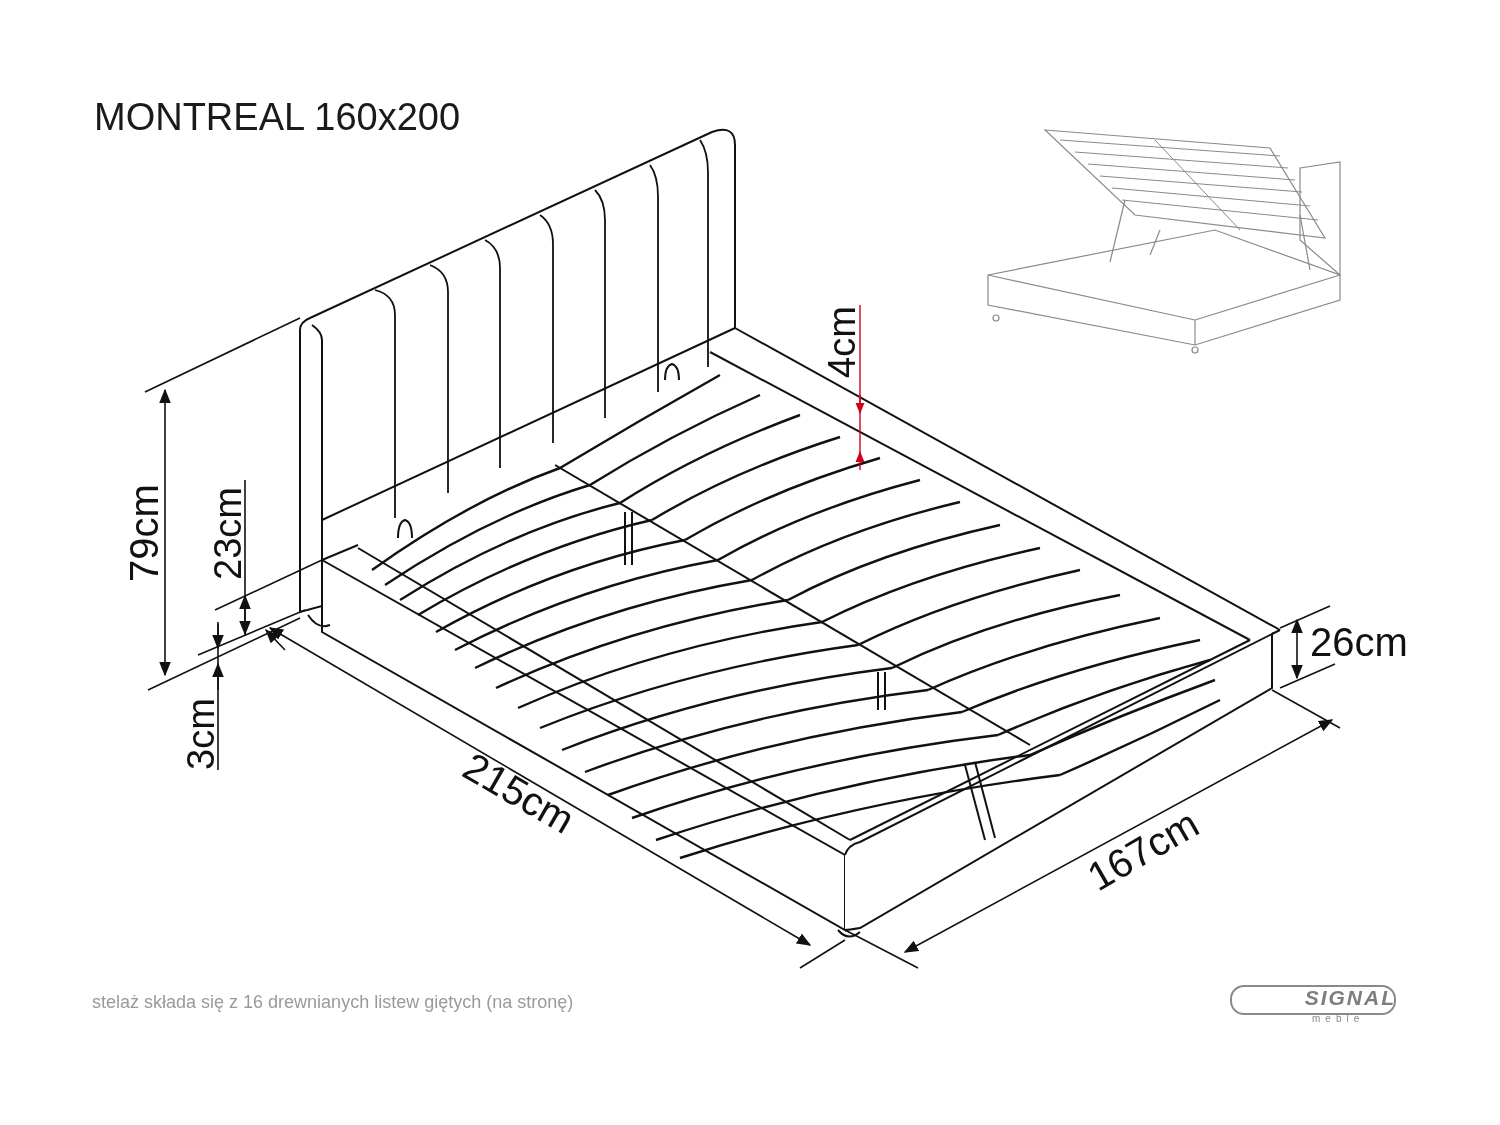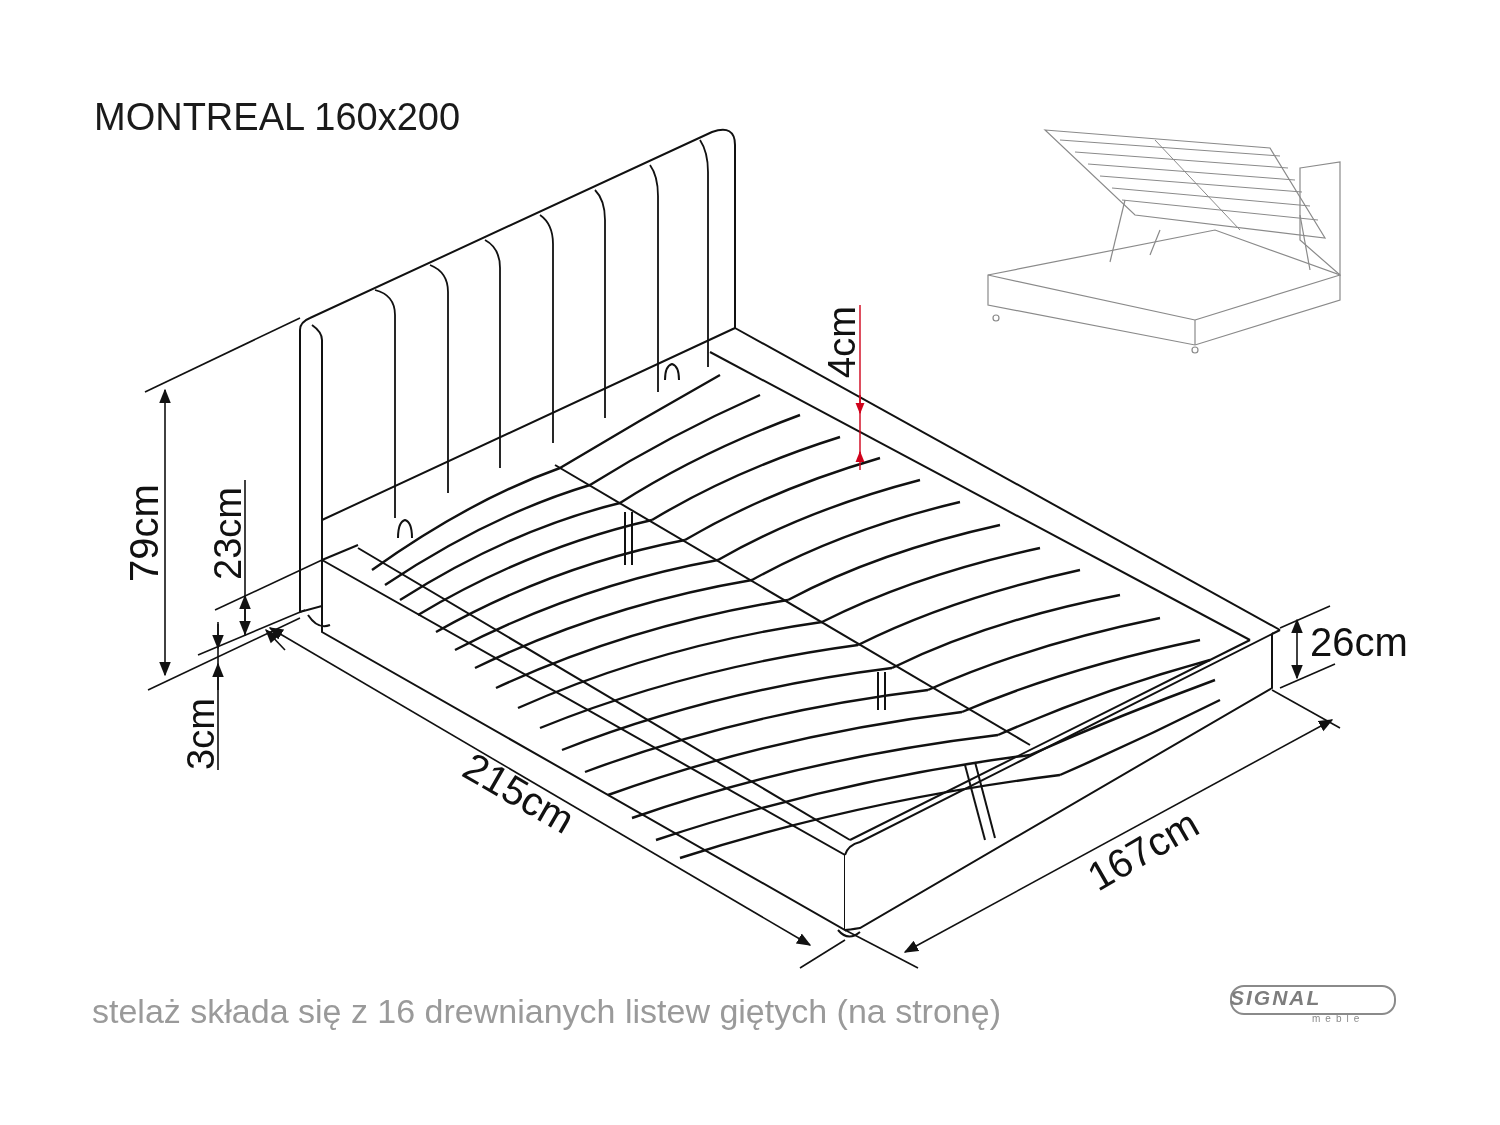--- a/index.html
+++ b/index.html
@@ -1,25 +1,25 @@
 <!DOCTYPE html>
 <html><head>
   <meta charset="utf-8">
   <style>
     html, body { margin: 0; padding: 0; background: #ffffff; }
     body { width: 1500px; height: 1125px; position: relative; overflow: hidden;
            font-family: "Liberation Sans", sans-serif; }
     .title { position: absolute; left: 94px; top: 96px; font-size: 38px; color: #1a1a1a;
              letter-spacing: 0px; white-space: nowrap; text-align: right; }
-    .caption { position: absolute; left: 92px; top: 992px; font-size: 34px; color: #9a9a9a;
+    .caption { position: absolute; left: 92px; top: 992px; font-size: 18px; color: #9a9a9a;
                white-space: nowrap; }
     .logo { position: absolute; left: 1230px; top: 985px; width: 166px; height: 44px; }
     .logo-pill { position: absolute; left: 0; top: 0; width: 162px; height: 26px;
                  border: 2px solid #8a8a8a; border-radius: 14px; }
-    .logo-text { position: absolute; left: 0; top: 1px; width: 166px; text-align: left;
+    .logo-text { position: absolute; left: 0; top: 1px; width: 166px; text-align: right;
                  font-size: 21px; font-weight: bold; font-style: italic; color: #7d7d7d;
                  letter-spacing: 2px; }
     .logo-sub { position: absolute; left: 82px; top: 28px; font-size: 10px; color: #8a8a8a;
                 letter-spacing: 5px; }
     svg.drawing { position: absolute; left: 0; top: 0; }
     .dim { font-family: "Liberation Sans", sans-serif; font-size: 40px; fill: #111; }
     .dim-sm { font-family: "Liberation Sans", sans-serif; font-size: 38px; fill: #111; }
   </style>
 </head>
 <body>

